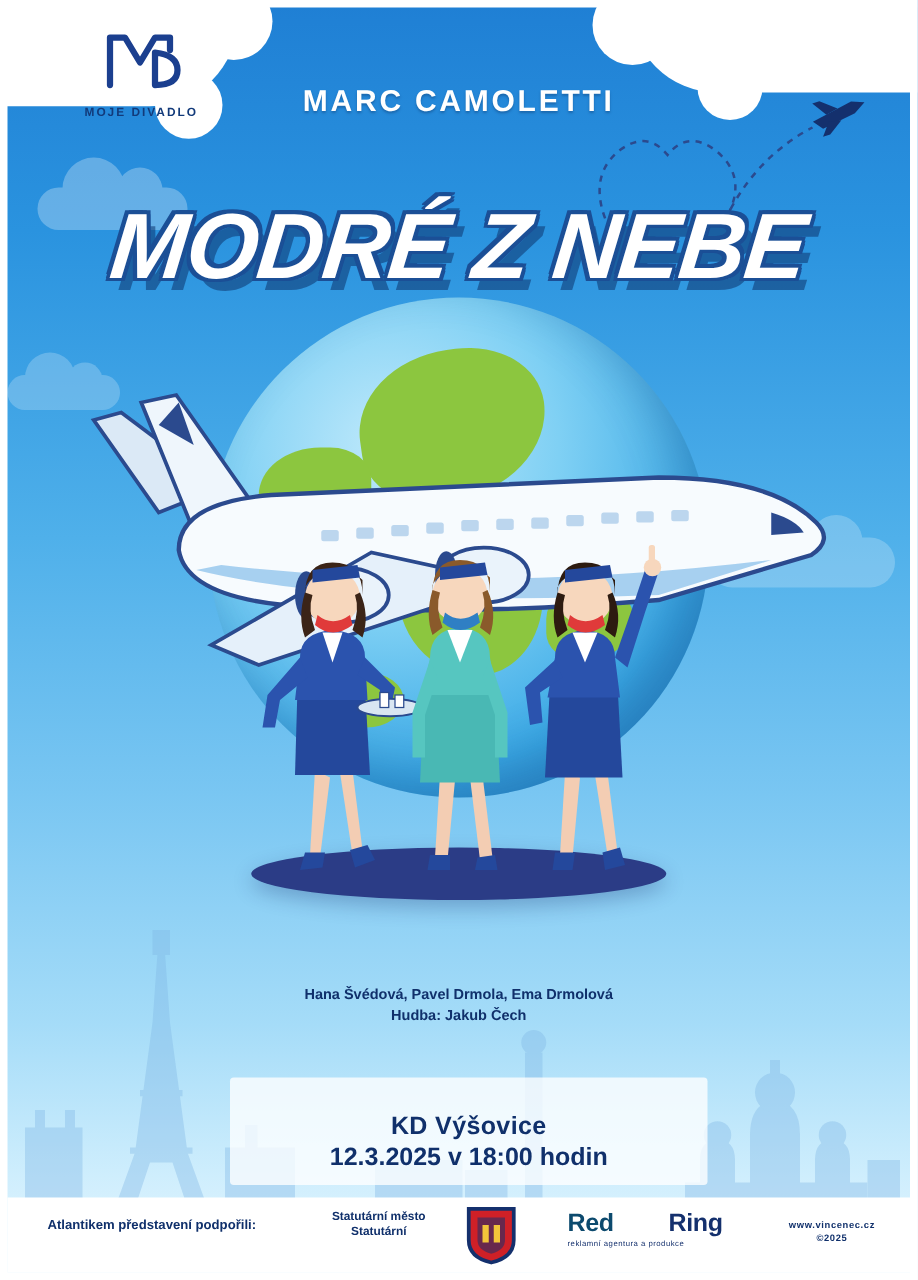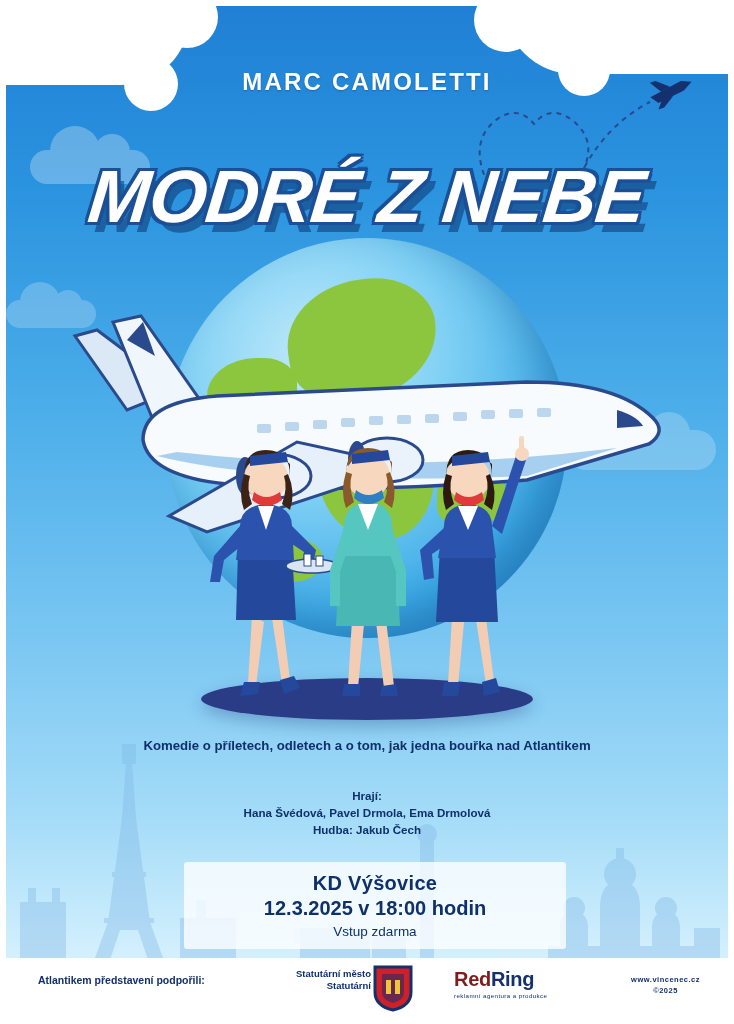--- a/index.html
+++ b/index.html
@@ -279,21 +279,21 @@
     line-height: 1.45;
   }
 
   
   .venue {
     position: absolute;
     left: 50%;
     margin-left: -183px;
     top: 862px;
     width: 366px;
-    padding: 10px 8px 10px;
+    padding: 28px 8px 10px;
     background: rgba(255,255,255,.78);
     border-radius: 3px;
     text-align: center;
     z-index: 22;
     color: #10306b;
   }
   .venue-place { font-size: 20px; font-weight: 700; letter-spacing: .3px; }
   .venue-date { font-size: 20px; font-weight: 700; margin-top: 2px; }
   .venue-entry { font-size: 13.5px; font-weight: 400; margin-top: 4px; }
 
@@ -317,30 +317,29 @@
     font-weight: 700;
     color: #10306b;
   }
   .footer-city {
     position: absolute;
     left: 252px;
     top: 10px;
     font-size: 9.5px;
     font-weight: 700;
     color: #10306b;
-    text-align: right;
+    text-align: center;
     line-height: 1.3;
     width: 90px;
-    margin-left: 23px;
   }
   .crest { position: absolute; left: 366px; top: 6px; }
   .redring { position: absolute; left: 448px; top: 10px; }
   .redring-main { font-size: 20px; font-weight: 700; letter-spacing: -.3px; }
-  .redring-main .red { color: #7f1d1d; }
-  .redring-main .blue { color: #14306d; }
+  .redring-main .red { color: #0c4a6e; }
+  .redring-main .blue { color: #14306d; padding-left: 44px; }
   .redring-sub { font-size: 6.2px; color: #14306d; letter-spacing: .4px; margin-top: 1px; }
   .footer-web {
     position: absolute;
     right: 28px;
     top: 16px;
     text-align: center;
     font-size: 7.5px;
     font-weight: 700;
     color: #10306b;
     letter-spacing: .5px;
@@ -505,53 +504,57 @@
       <circle cx="468" cy="48" r="22" fill="#f7d7bd"></circle>
       <path d="M446 46 Q446 20 468 20 Q492 20 492 46 L492 34 Q484 26 468 28 Q452 28 446 40 Z" fill="#2d1b10"></path>
       <path d="M446 44 Q440 64 446 80 L454 74 Q448 58 452 46 Z" fill="#2d1b10"></path>
       <path d="M490 44 Q498 62 492 80 L484 74 Q490 58 486 46 Z" fill="#2d1b10"></path>
       <path d="M452 26 L488 22 L490 32 L452 36 Z" fill="#24489c"></path>
       <path d="M454 70 Q468 82 484 70 L482 62 Q468 72 456 62 Z" fill="#e03a3a"></path>
     </g>
   </svg>
 
   <div class="logo-cloud"></div>
+  <div class="logo-wrap">
+    <svg class="logo-mark" viewBox="0 0 66 52">
+      <path d="M8 46 L8 8 L20 8 L32 28 L44 8 L56 8 L56 18" fill="none" stroke="#1b3f8f" stroke-width="5" stroke-linecap="round" stroke-linejoin="round"></path>
+      <path d="M44 20 Q62 22 62 34 Q62 46 44 46 Z" fill="none" stroke="#1b3f8f" stroke-width="5" stroke-linejoin="round"></path>
+    </svg>
+    <div class="logo-text">MOJE DIVADLO</div>
+  </div>
 
   <div class="top-cloud"></div>
 
   <svg class="heart-trail" width="220" height="110" viewBox="0 0 220 110">
     <path d="M14 104 Q-6 62 22 40 Q44 24 60 44 Q76 24 98 40 Q126 62 106 96" fill="none" stroke="#2b4a8e" stroke-width="2" stroke-dasharray="5 5"></path>
     <path d="M106 96 Q130 46 176 22" fill="none" stroke="#2b4a8e" stroke-width="2" stroke-dasharray="5 5"></path>
     <g transform="translate(172,4) rotate(-18)">
       <path d="M0 14 L34 8 L44 12 L34 18 L6 22 Z" fill="#14306d"></path>
       <path d="M12 12 L4 0 L10 0 L22 10 Z" fill="#14306d"></path>
       <path d="M12 18 L4 28 L10 28 L22 20 Z" fill="#14306d"></path>
     </g>
   </svg>
 
   <div class="author">MARC CAMOLETTI</div>
 
   <div class="title-wrap">
     <div class="title">MODRÉ Z NEBE</div>
   </div>
 
   <div class="synopsis">
-    <div>Komedie o příletech, odletech a o tom, jak jedna bouřka nad Atlantikem</div>
   </div>
 
   <div class="credits">
-    <div>Hrají:</div>
     <div>Hana Švédová, Pavel Drmola, Ema Drmolová</div>
     <div>Hudba: Jakub Čech</div>
   </div>
 
   <div class="venue">
     <div class="venue-place">KD Výšovice</div>
     <div class="venue-date">12.3.2025 v 18:00 hodin</div>
-    <div class="venue-entry">Vstup zdarma</div>
   </div>
 
   <div class="footer">
     <div class="footer-support">Atlantikem představení podpořili:</div>
     <div class="footer-city">
       <div>Statutární město</div>
       <div>Statutární</div>
     </div>
     <svg class="crest" width="42" height="48" viewBox="0 0 42 48">
       <path d="M3 3 L39 3 L39 28 Q39 42 21 46 Q3 42 3 28 Z" fill="#cf2027" stroke="#14306d" stroke-width="3"></path>

